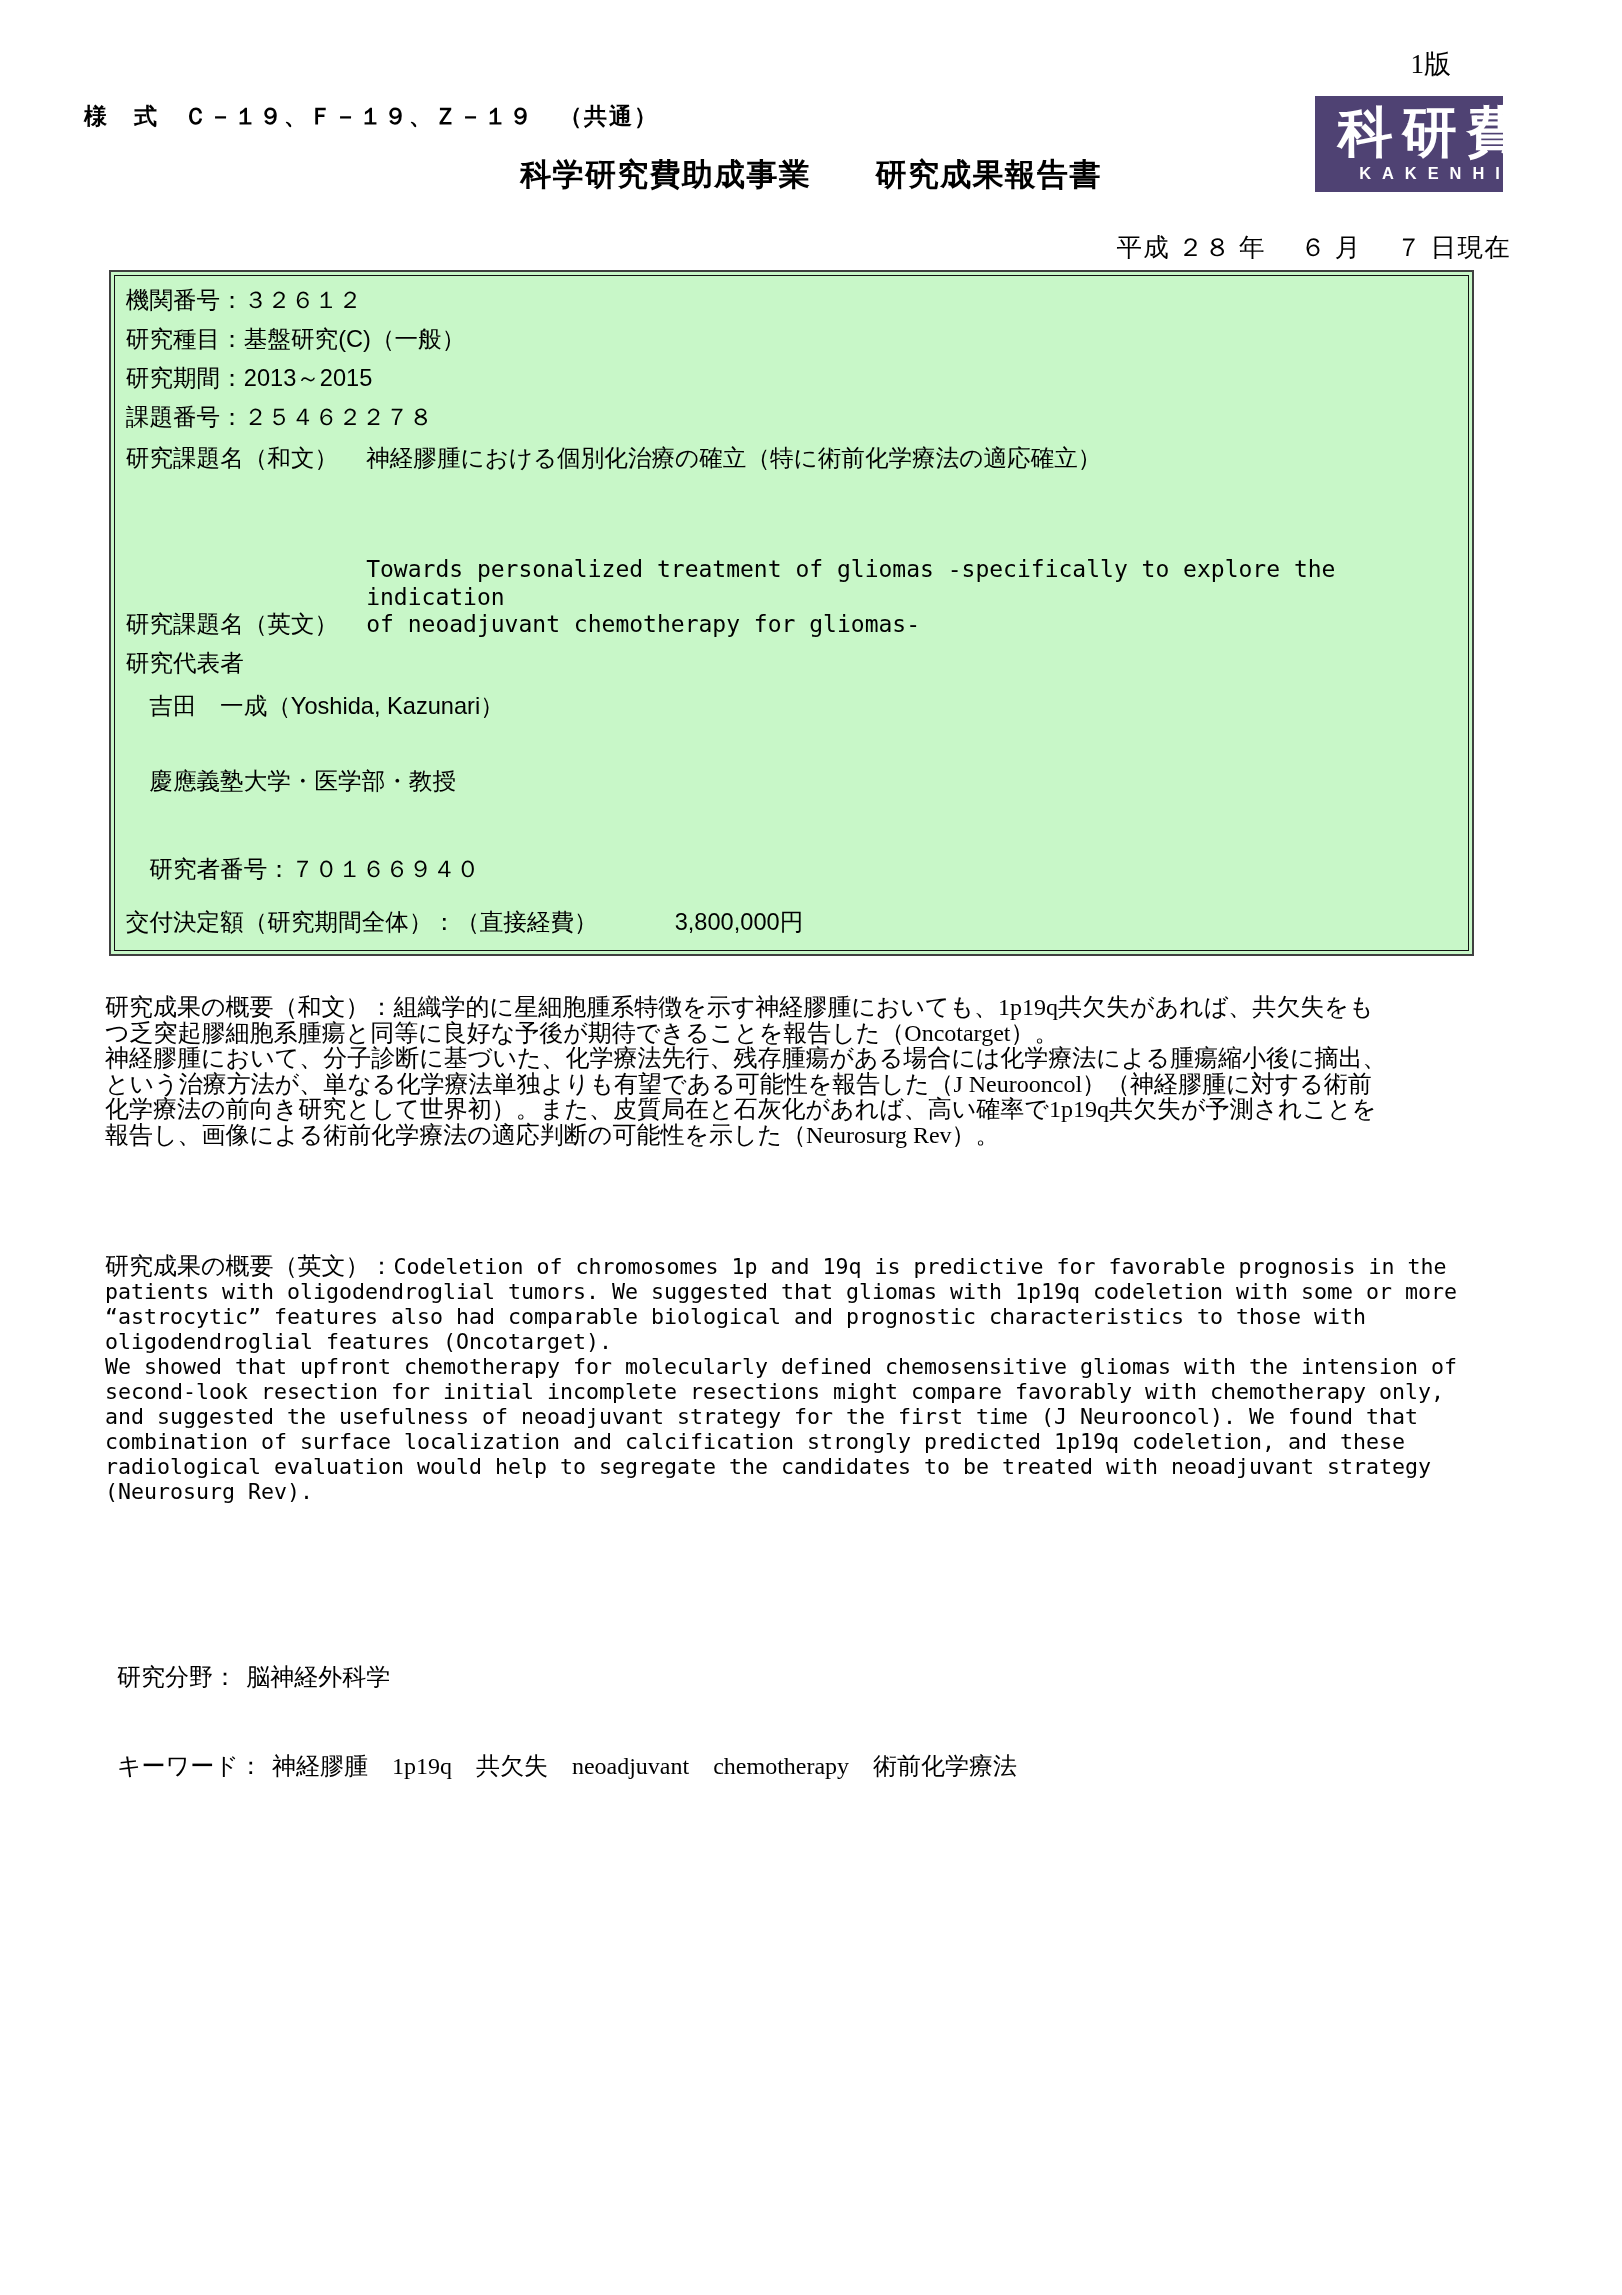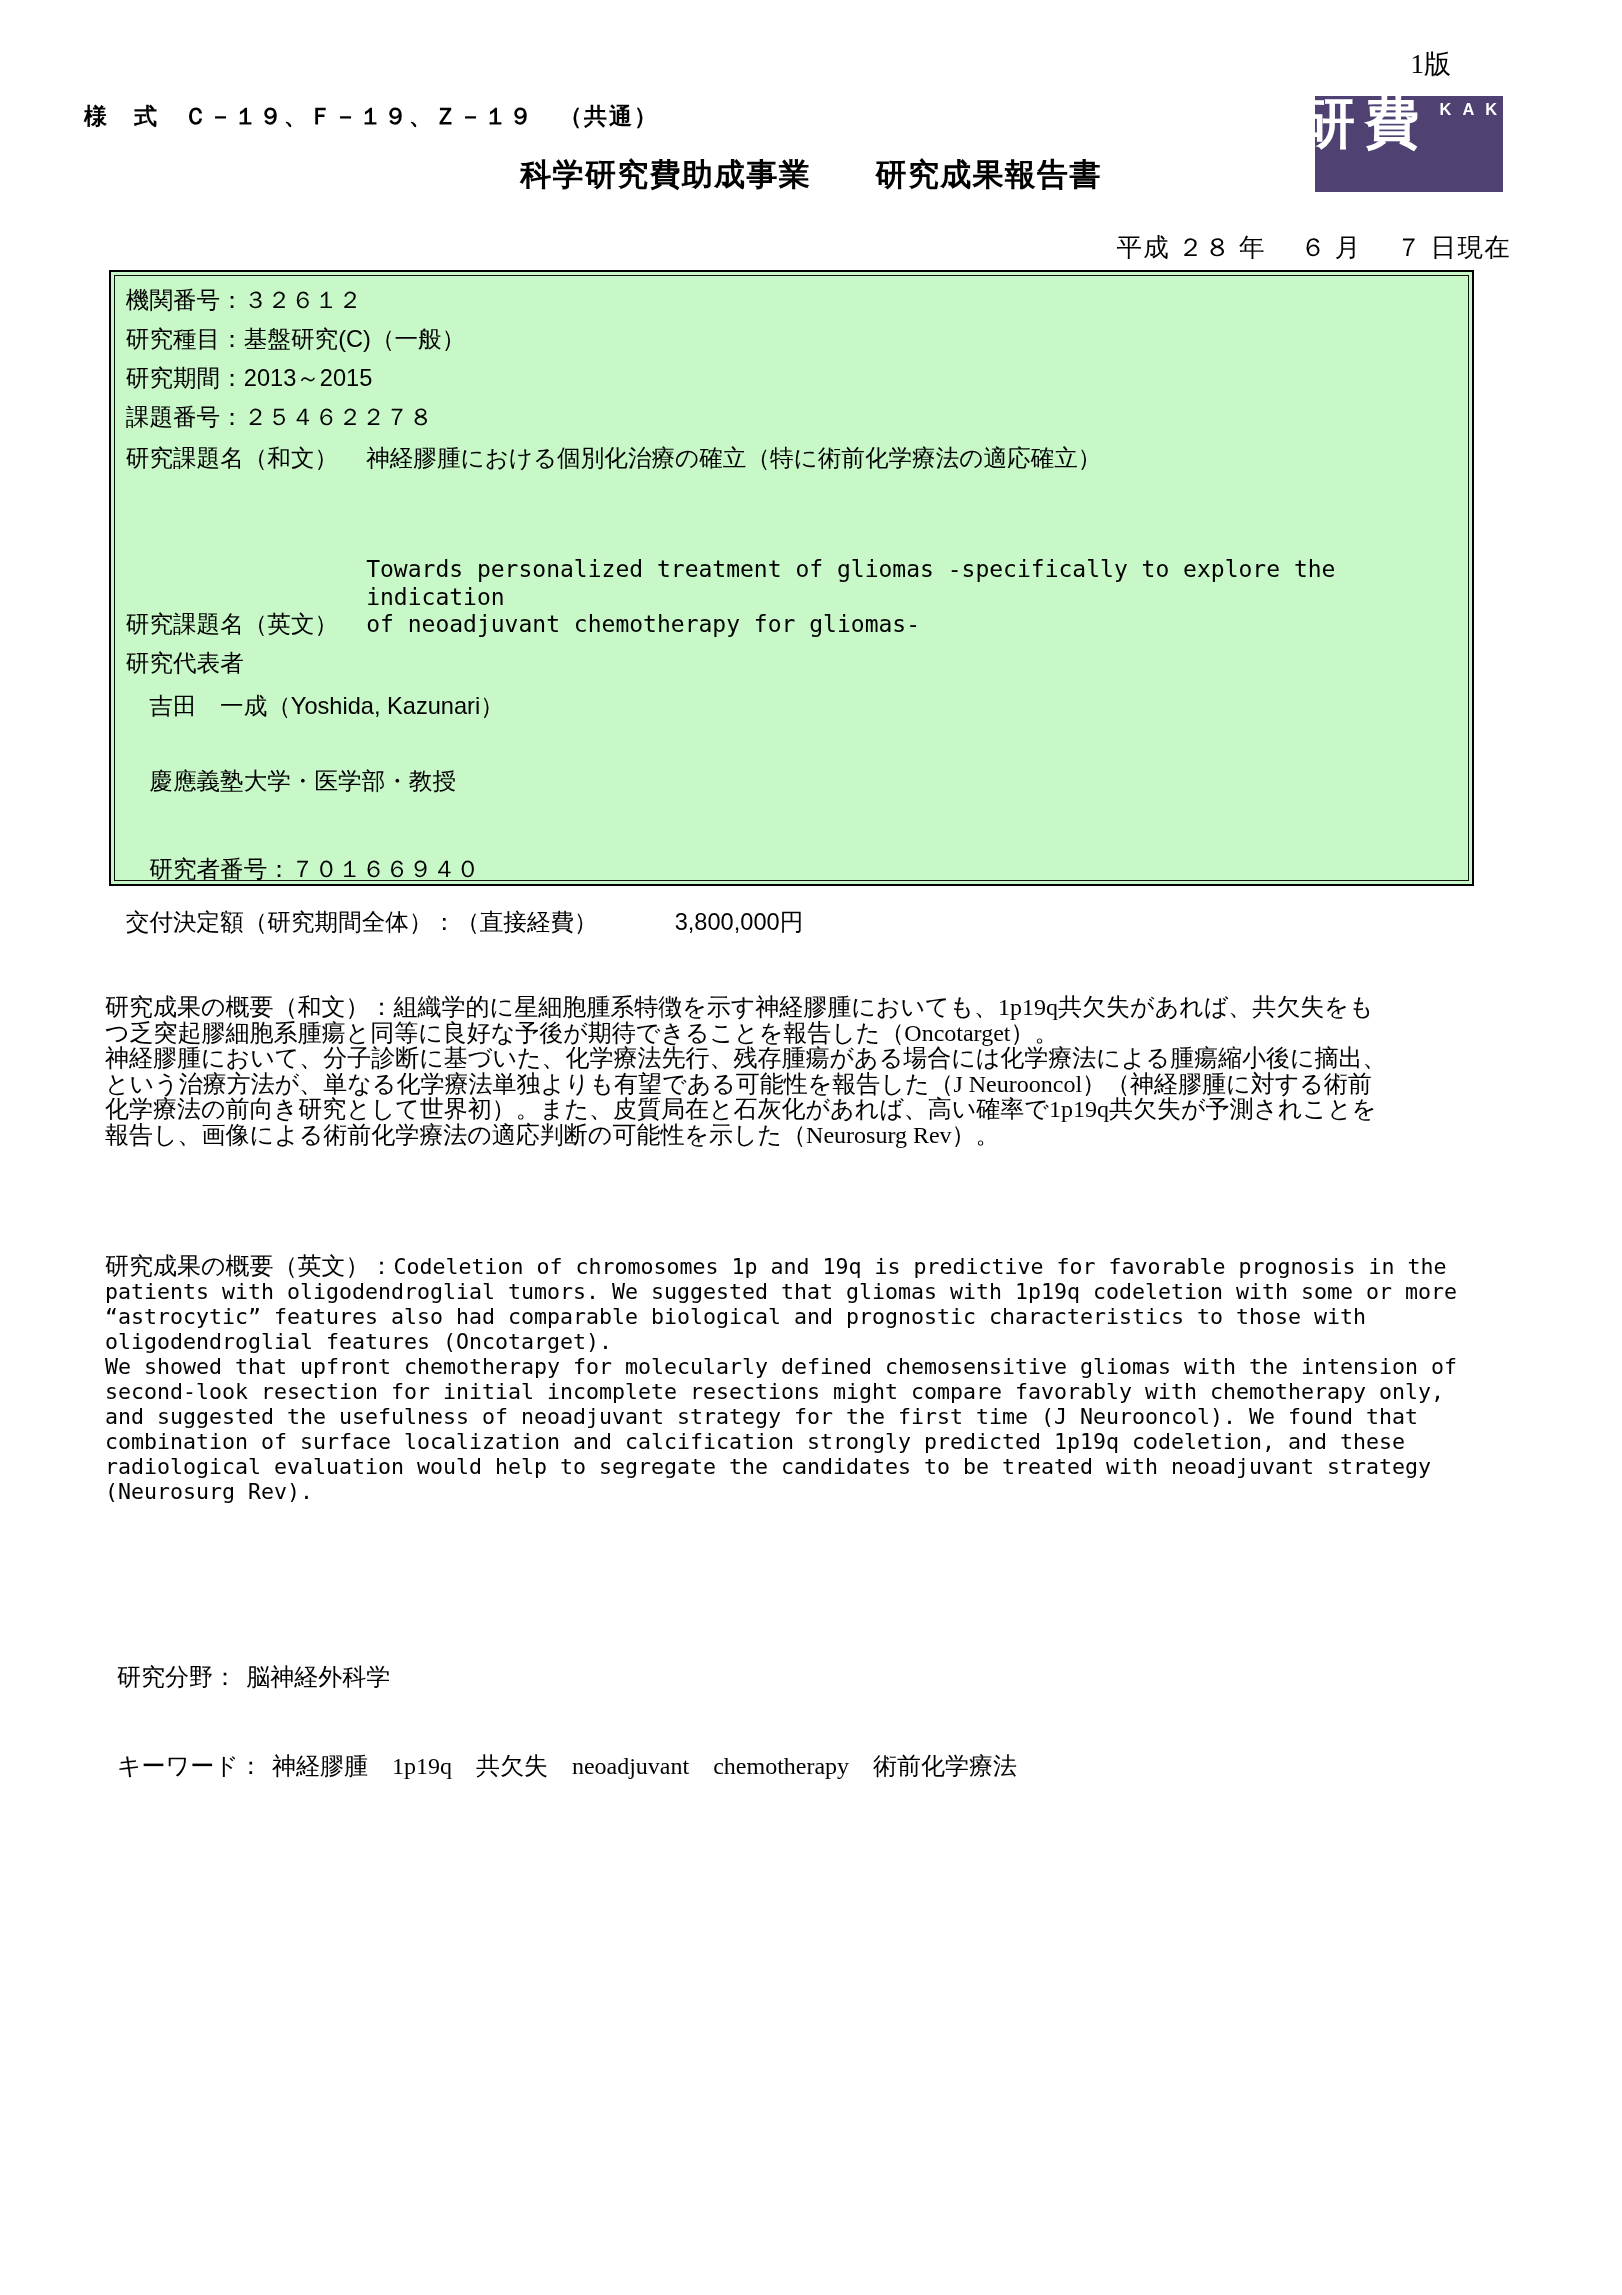--- a/index.html
+++ b/index.html
@@ -21,41 +21,42 @@
     font-size: 23px; font-weight: bold; letter-spacing: 2px; font-family: Liberation Serif, serif;
   }
   .doc-title {
     position: absolute; left: 0; top: 154px; width: 1622px;
     text-align: center; font-size: 31px; font-weight: bold;
     letter-spacing: 1.3px;
   }
   .kakenhi-logo {
     position: absolute; left: 1315px; top: 96px;
     width: 188px; height: 96px;
-    display: flex; justify-content: center;
+    display: flex; flex-direction: column; align-items: center; justify-content: center;
     color: #fff;
+    padding-left: 41px;
   }
   .logo-kanji {
     font-size: 55px; font-weight: 600; line-height: 55px;
     letter-spacing: 9.2px; margin-left: 9.2px; white-space: nowrap;
   }
   .logo-latin {
     font-size: 16.4px; font-weight: 600; letter-spacing: 11px;
     margin-left: 11px; margin-top: 3.9px; white-space: nowrap;
   }
   .date-line {
     position: absolute; top: 230px; right: 111px;
     font-family: "Liberation Serif", "DejaVu Serif", serif;
     font-size: 25.5px; letter-spacing: 1.3px;
   }
 
   .summary-box {
     position: absolute; left: 109px; top: 270px;
-    width: 1365px; height: 616px;
-    border: 2px solid #000000;
+    width: 1365px; height: 686px;
+    border: 2px solid #404040;
     padding: 3.3px;
   }
   .summary-box-inner {
     position: relative; width: 100%; height: 100%;
     border: 1.3px solid #111;
   }
   .sb-row {
     position: absolute; left: 10.5px; right: 7.9px;
     font-size: 23.6px; line-height: 27.5px; white-space: nowrap;
   }

